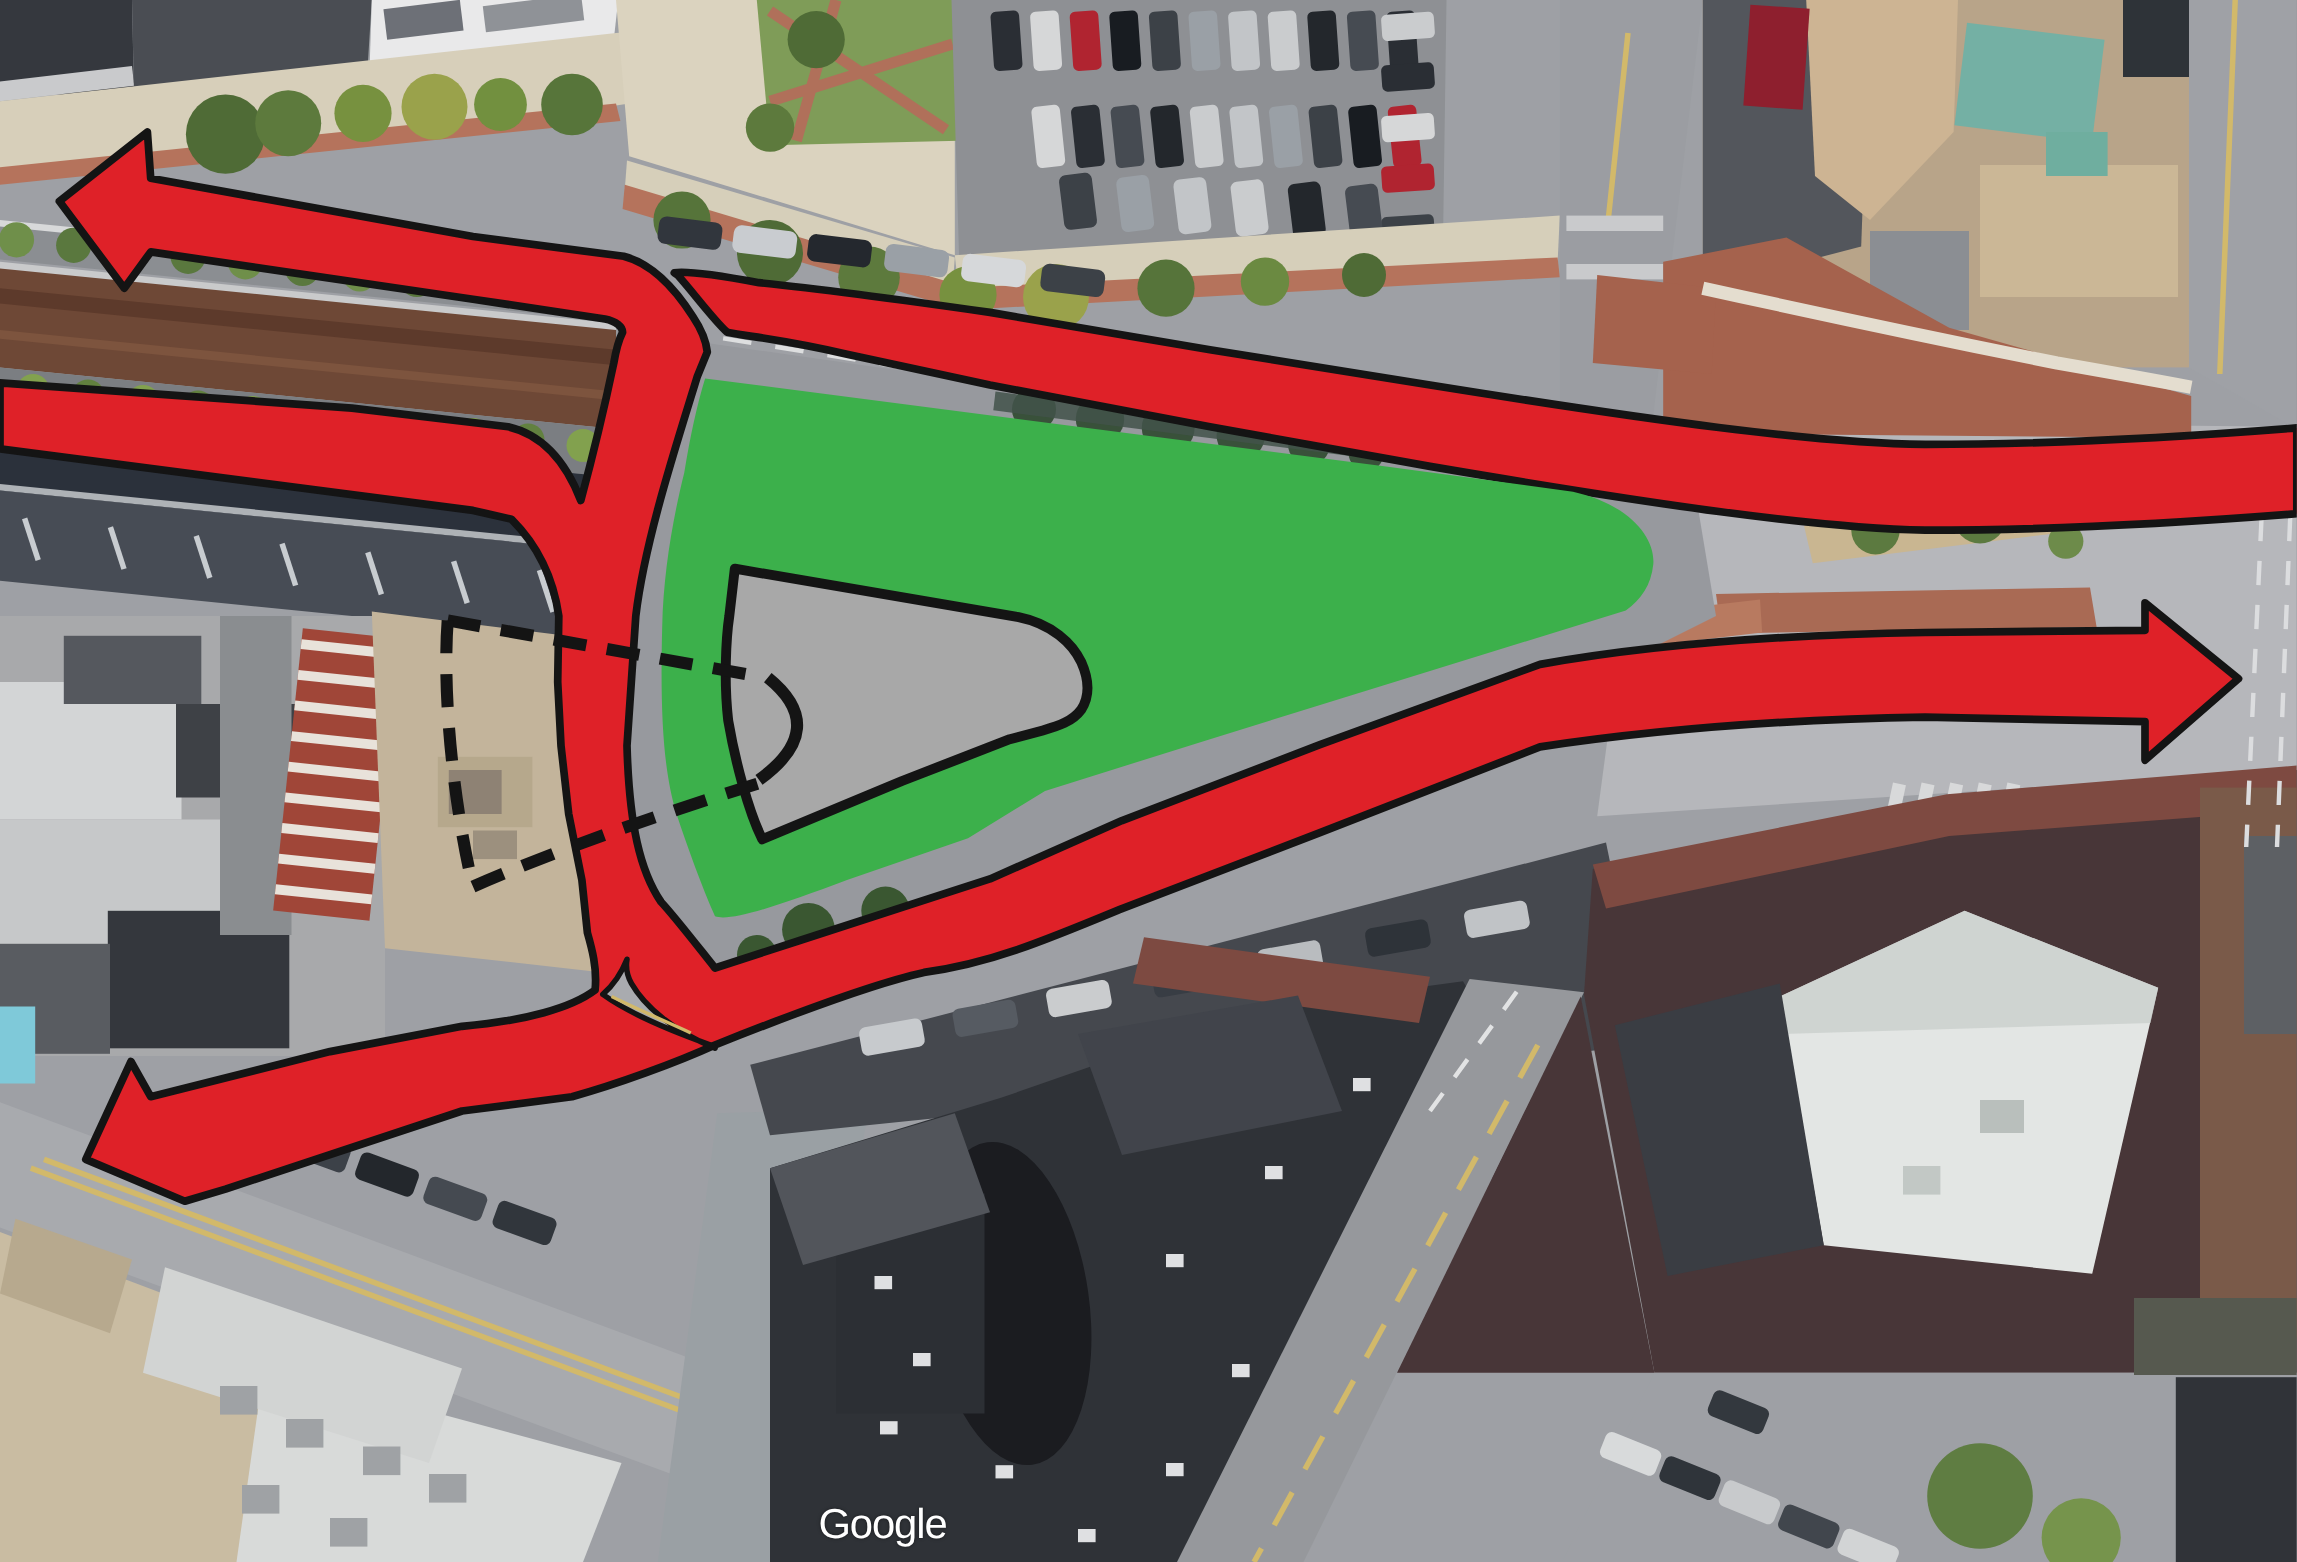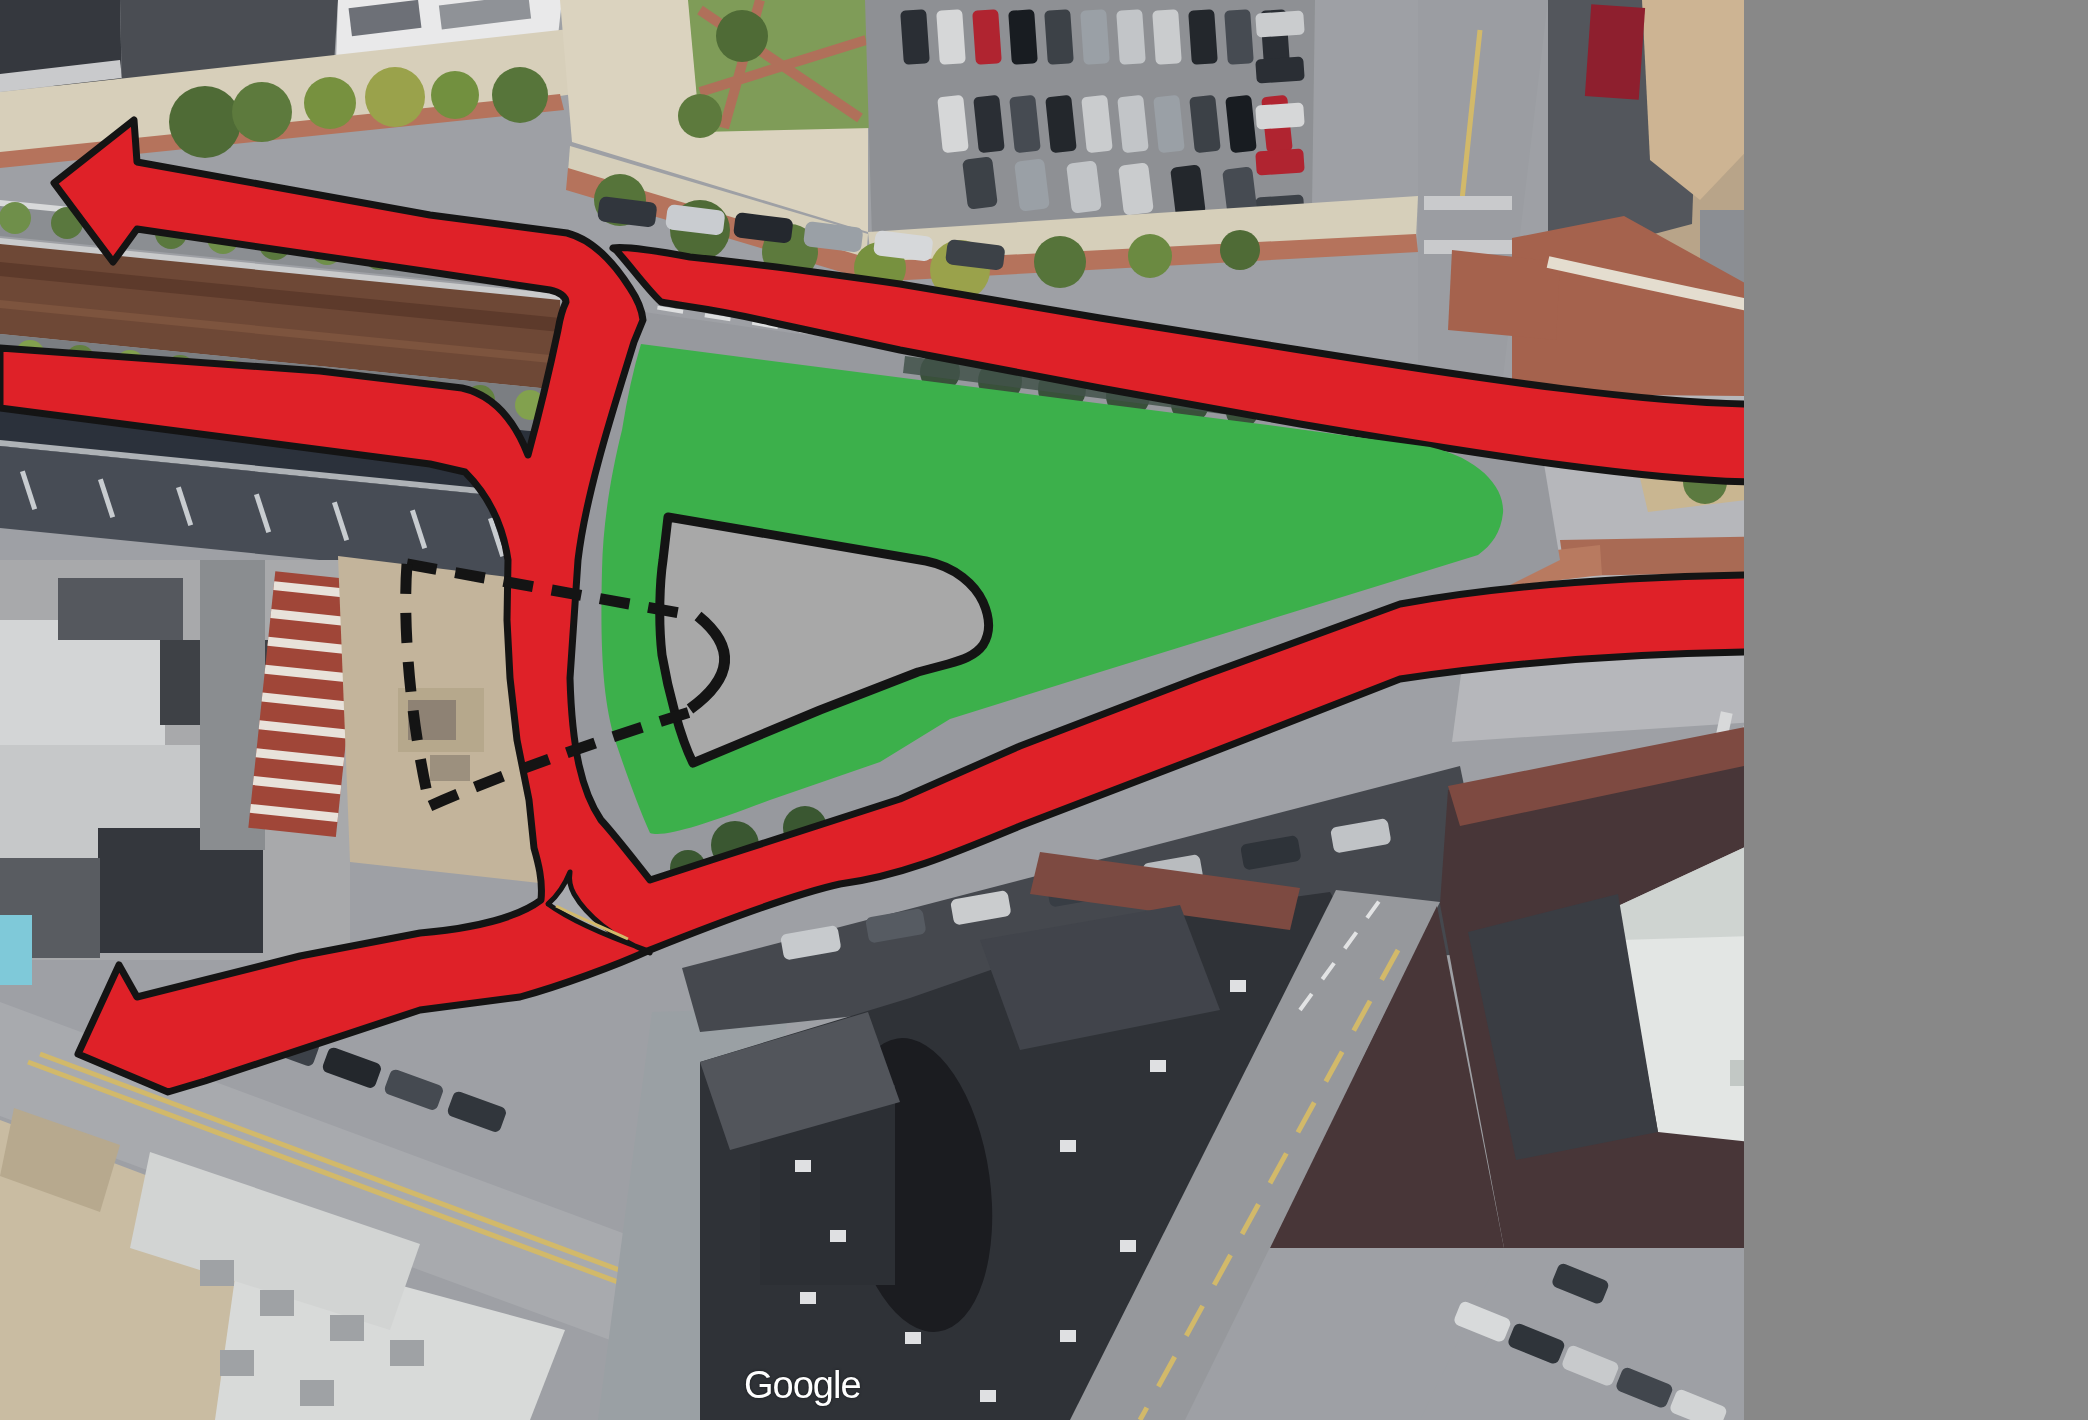--- a/index.html
+++ b/index.html
@@ -1,15 +1,15 @@
 <!DOCTYPE html>
 <html><head><meta charset="utf-8">
 <style>
 html,body{margin:0;padding:0;background:#888;}
-#wrap{width:1744px;height:1420px;overflow:hidden;position:relative;}
+#wrap{width:2088px;height:1420px;overflow:hidden;position:relative;}
 svg{display:block}
 </style></head>
 <body>
 <div id="wrap">
 <svg width="2088" height="1420" viewBox="0 0 2088 1420">
 <rect x="0" y="0" width="2088" height="1420" fill="#9ea0a5"></rect>
 <polygon points="0,0 120,0 122,96 0,78" fill="#35383e"></polygon>
 <polygon points="0,74 120,60 122,78 0,92" fill="#c9cacc"></polygon>
 <polygon points="120,0 338,0 334,64 122,92" fill="#4a4d53"></polygon>
 <polygon points="122,84 332,58 336,74 126,100" fill="#e3e4e6"></polygon>

